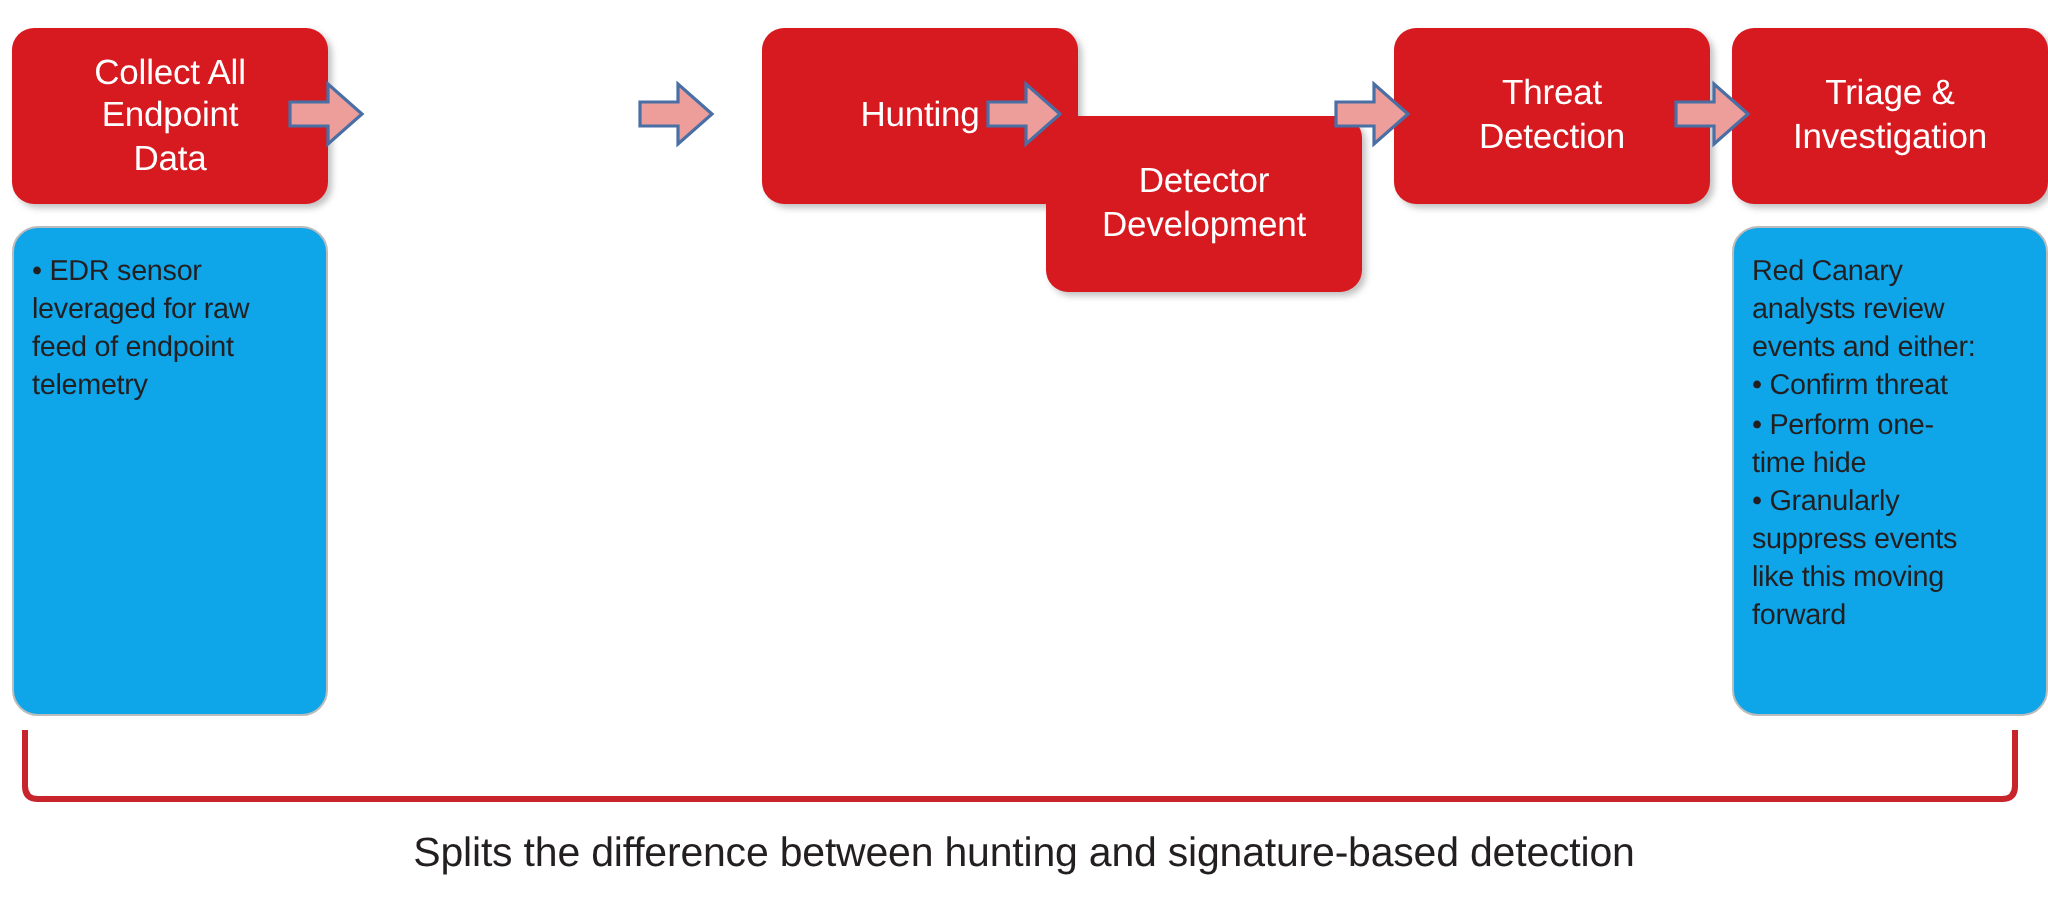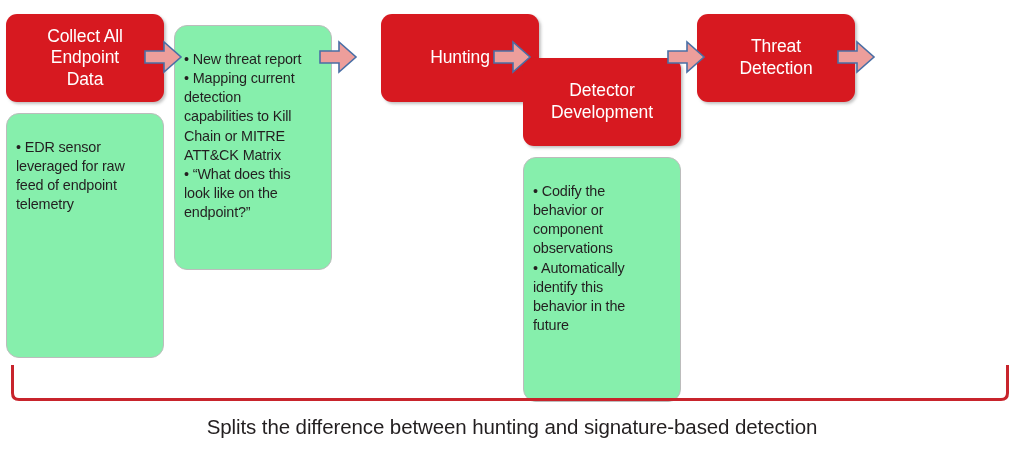--- a/index.html
+++ b/index.html
@@ -54,23 +54,23 @@
     white-space: pre-line;
     letter-spacing: -0.1px;
   }
 
   
   .stage-card {
     margin-top: 11px;
     height: 245px;
     border: 1px solid #bcbcbc;
     border-radius: 13px;
-    background: #86efac;
+    background: #0ea5e9;
     box-sizing: border-box;
-    padding: 24px 9px 8px 9px;
+    padding: 13px 9px 8px 9px;
     overflow: hidden;
   }
   .stage-card-body {
     font-size: 14.4px;
     line-height: 1.33;
     color: #231f20;
     white-space: pre-line;
     letter-spacing: -0.15px;
   }
 
@@ -124,63 +124,60 @@
     </div>
     <div class="stage-card">
       <div class="stage-card-body">• EDR sensor
 leveraged for raw
 feed of endpoint
 telemetry</div>
     </div>
   </div>
 
   <div class="col col-1">
-    <div class="stage-card">
-      <div class="stage-card-body">• New threat report
-• Mapping current
-detection
-capabilities to Kill
-Chain or MITRE
-ATT&amp;CK Matrix
-• “What does this
-look like on the
-endpoint?”</div>
-    </div>
   </div>
 
   <div class="col col-2">
     <div class="stage-head">
       <div class="stage-head-label">Hunting</div>
     </div>
   </div>
 
   <div class="col col-3">
     <div class="stage-head">
       <div class="stage-head-label">Detector
 Development</div>
     </div>
-    <div class="stage-card">
-      <div class="stage-card-body">• Codify the
-behavior or
-component
-observations
-• Automatically
-identify this
-behavior in the
-future</div>
-    </div>
   </div>
 
   <div class="col col-4">
     <div class="stage-head">
       <div class="stage-head-label">Threat
 Detection</div>
     </div>
   </div>
 
+  <div class="col col-5">
+    <div class="stage-head">
+      <div class="stage-head-label">Triage &amp;
+Investigation</div>
+    </div>
+    <div class="stage-card">
+      <div class="stage-card-body">Red Canary
+analysts review
+events and either:
+• Confirm threat
+• Perform one-
+time hide
+• Granularly
+suppress events
+like this moving
+forward</div>
+    </div>
+  </div>
 
   <div class="arrow arrow-0">
     <svg width="40" height="34" viewBox="0 0 40 34">
       <polygon points="2,11 21,11 21,2 38,17 21,32 21,23 2,23" fill="#ed9e9b" stroke="#4a6fa5" stroke-width="1.6" stroke-linejoin="miter"></polygon>
     </svg>
   </div>
   <div class="arrow arrow-1">
     <svg width="40" height="34" viewBox="0 0 40 34">
       <polygon points="2,11 21,11 21,2 38,17 21,32 21,23 2,23" fill="#ed9e9b" stroke="#4a6fa5" stroke-width="1.6" stroke-linejoin="miter"></polygon>
     </svg>

